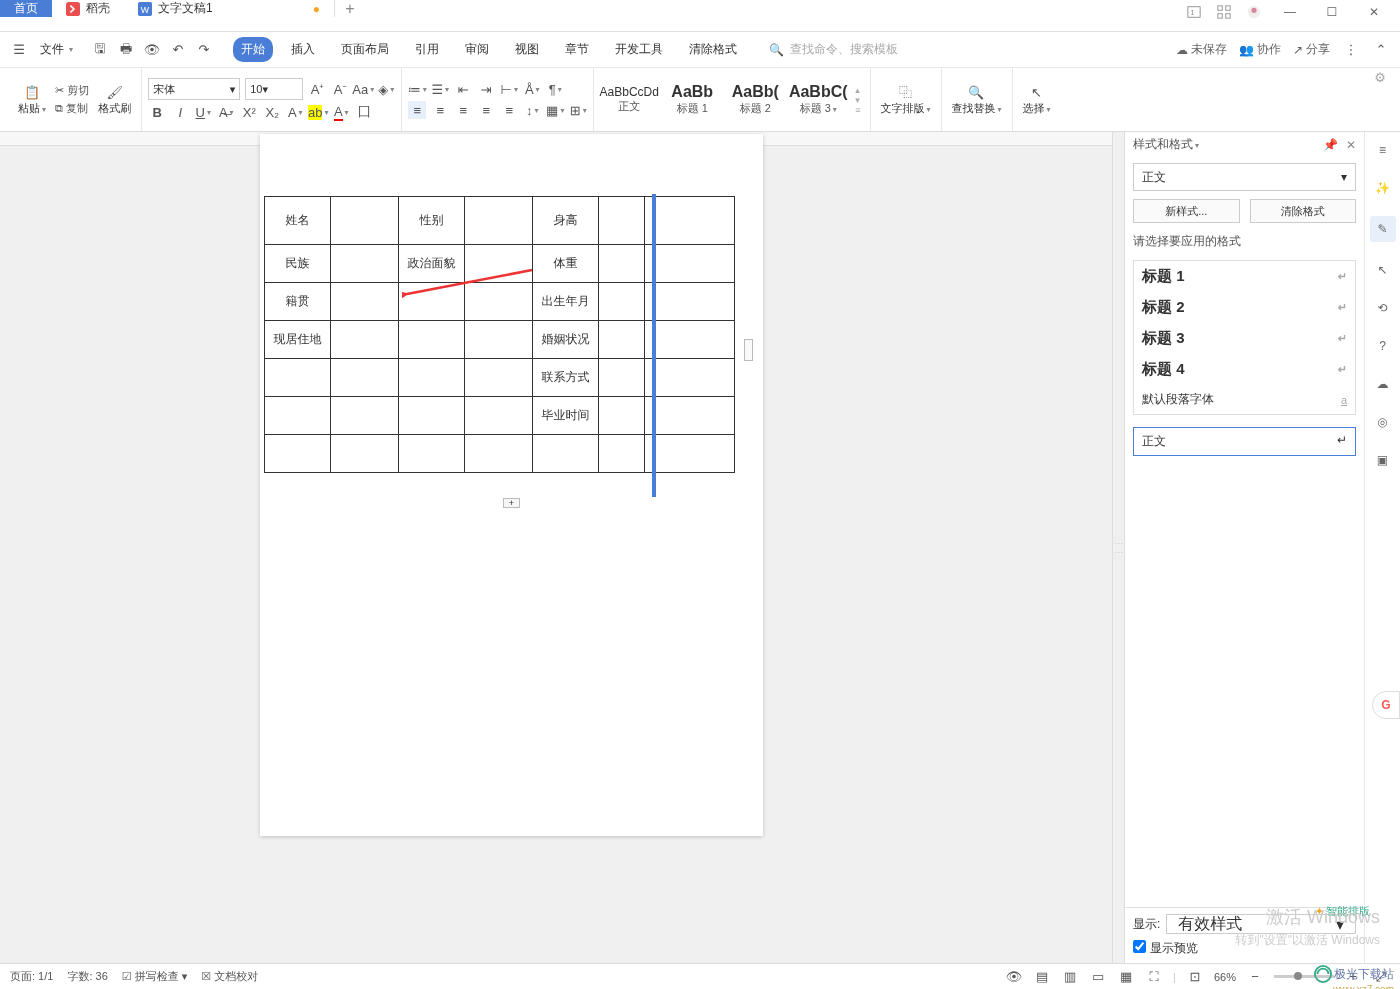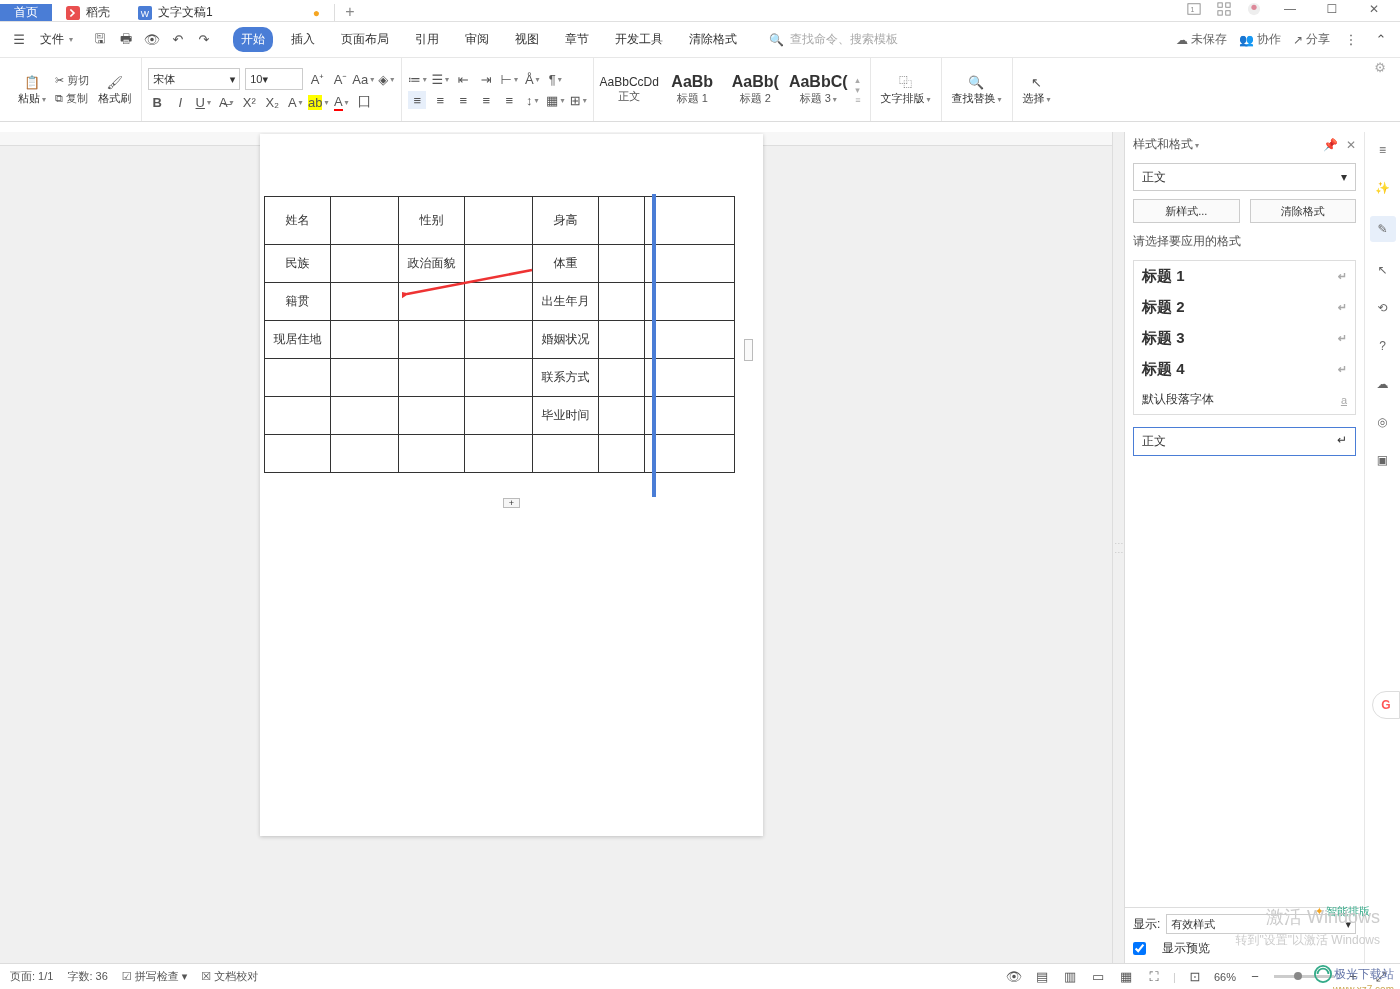--- a/index.html
+++ b/index.html
@@ -1,19 +1,19 @@
 <!DOCTYPE html>
 <html><head>
 <meta charset="utf-8">
 <style>
   * { box-sizing: border-box; margin: 0; padding: 0; font-family: "Microsoft YaHei", sans-serif; }
   body { width: 1400px; height: 989px; background: #fff; font-size: 12px; color: #333; position: relative; overflow: hidden; }
 
   
-  .titlebar { height: 22px; background: #fff; display: flex; align-items: flex-end; border-bottom: 1px solid #e0e0e0; }
+  .titlebar { height: 32px; background: #fff; display: flex; align-items: flex-start; border-bottom: 1px solid #e0e0e0; }
   .tab { display: flex; align-items: center; padding: 0 14px; font-size: 12px; position: relative; }
   .tab-home { background: #4a7dd6; color: #fff; }
   .tab-dao { background: #fff; }
   .tab-doc { background: #fff; border-right: 1px solid #ddd; min-width: 210px; }
   .tab .dot { color: #f5a623; margin-left: 100px; }
   .tab-icon { width: 14px; height: 14px; margin-right: 6px; display: inline-block; }
   .tab-add { width: 30px; display: flex; align-items: center; justify-content: center; color: #888; font-size: 16px; }
   .titlebar-right { margin-left: auto; display: flex; align-items: center; gap: 14px; padding-right: 12px; }
   .title-icon { width: 16px; height: 16px; display: flex; align-items: center; justify-content: center; color: #666; }
   .win-btn { width: 28px; height: 24px; display: flex; align-items: center; justify-content: center; color: #666; }
@@ -69,21 +69,21 @@
   .rp-btn { flex: 1; height: 24px; border: 1px solid #ccc; display: flex; align-items: center; justify-content: center; font-size: 11px; background: #fafafa; }
   .rp-label { font-size: 12px; color: #555; padding: 2px 0; }
   .rp-list { border: 1px solid #ddd; }
   .rp-item { padding: 6px 8px; font-size: 15px; display: flex; justify-content: space-between; align-items: center; }
   .rp-item.bold { font-weight: bold; font-family: "SimSun"; }
   .rp-item.small { font-size: 12px; }
   .rp-item .ret { color: #aaa; font-size: 11px; }
   .rp-current { border: 1px solid #4a7dd6; padding: 5px 8px; margin-top: 4px; font-size: 12px; display:flex; justify-content:space-between;}
   .rp-bottom { margin-top: auto; border-top: 1px solid #ddd; padding: 6px 8px; font-size: 12px; display:flex; flex-direction:column; gap:6px;}
   .rp-show { display:flex; align-items:center; gap:6px;}
-  .rp-show-sel { flex:1; border:1px solid #ccc; height:20px; display:flex; align-items:center; padding:0 4px; font-size:11px; justify-content:space-between;}
+  .rp-show-sel { flex:1; border:1px solid #ccc; height:20px; display:flex; align-items:center; padding:0 11px; font-size:16px; justify-content:space-between;}
 
   
   .vsidebar { width: 36px; background: #fff; border-left: 1px solid #e7e7e7; display: flex; flex-direction: column; align-items: center; padding-top: 8px; gap: 18px; }
   .vs-icon { width: 20px; height: 20px; color: #666; display: flex; align-items: center; justify-content: center; }
   .vs-icon.active { background: #e7effa; border-radius:3px; padding:3px; width:26px; height:26px; }
 
   
   .task-grip { width: 12px; background: #f0f0f0; border-left:1px solid #ddd; display:flex; align-items:center; justify-content:center; color:#ccc; font-size:9px; writing-mode: vertical-rl;}
 
   
@@ -470,21 +470,21 @@
         </div>
     </div>
     <div class="rp-bottom">
       <div class="rp-show">
         <span>显示:</span>
         <div class="rp-show-sel">
             <span>有效样式</span>
             <span>▾</span>
           </div>
       </div>
-      <label style="display:flex;align-items:center;gap:16px">
+      <label style="display:flex;align-items:flex-start;gap:4px">
           <input type="checkbox" checked="" style="">
           <span>显示预览</span>
         </label>
     </div>
     <div class="smart">
         <span>智能排版</span>
       </div>
   </div>
 
   <div class="vsidebar">

